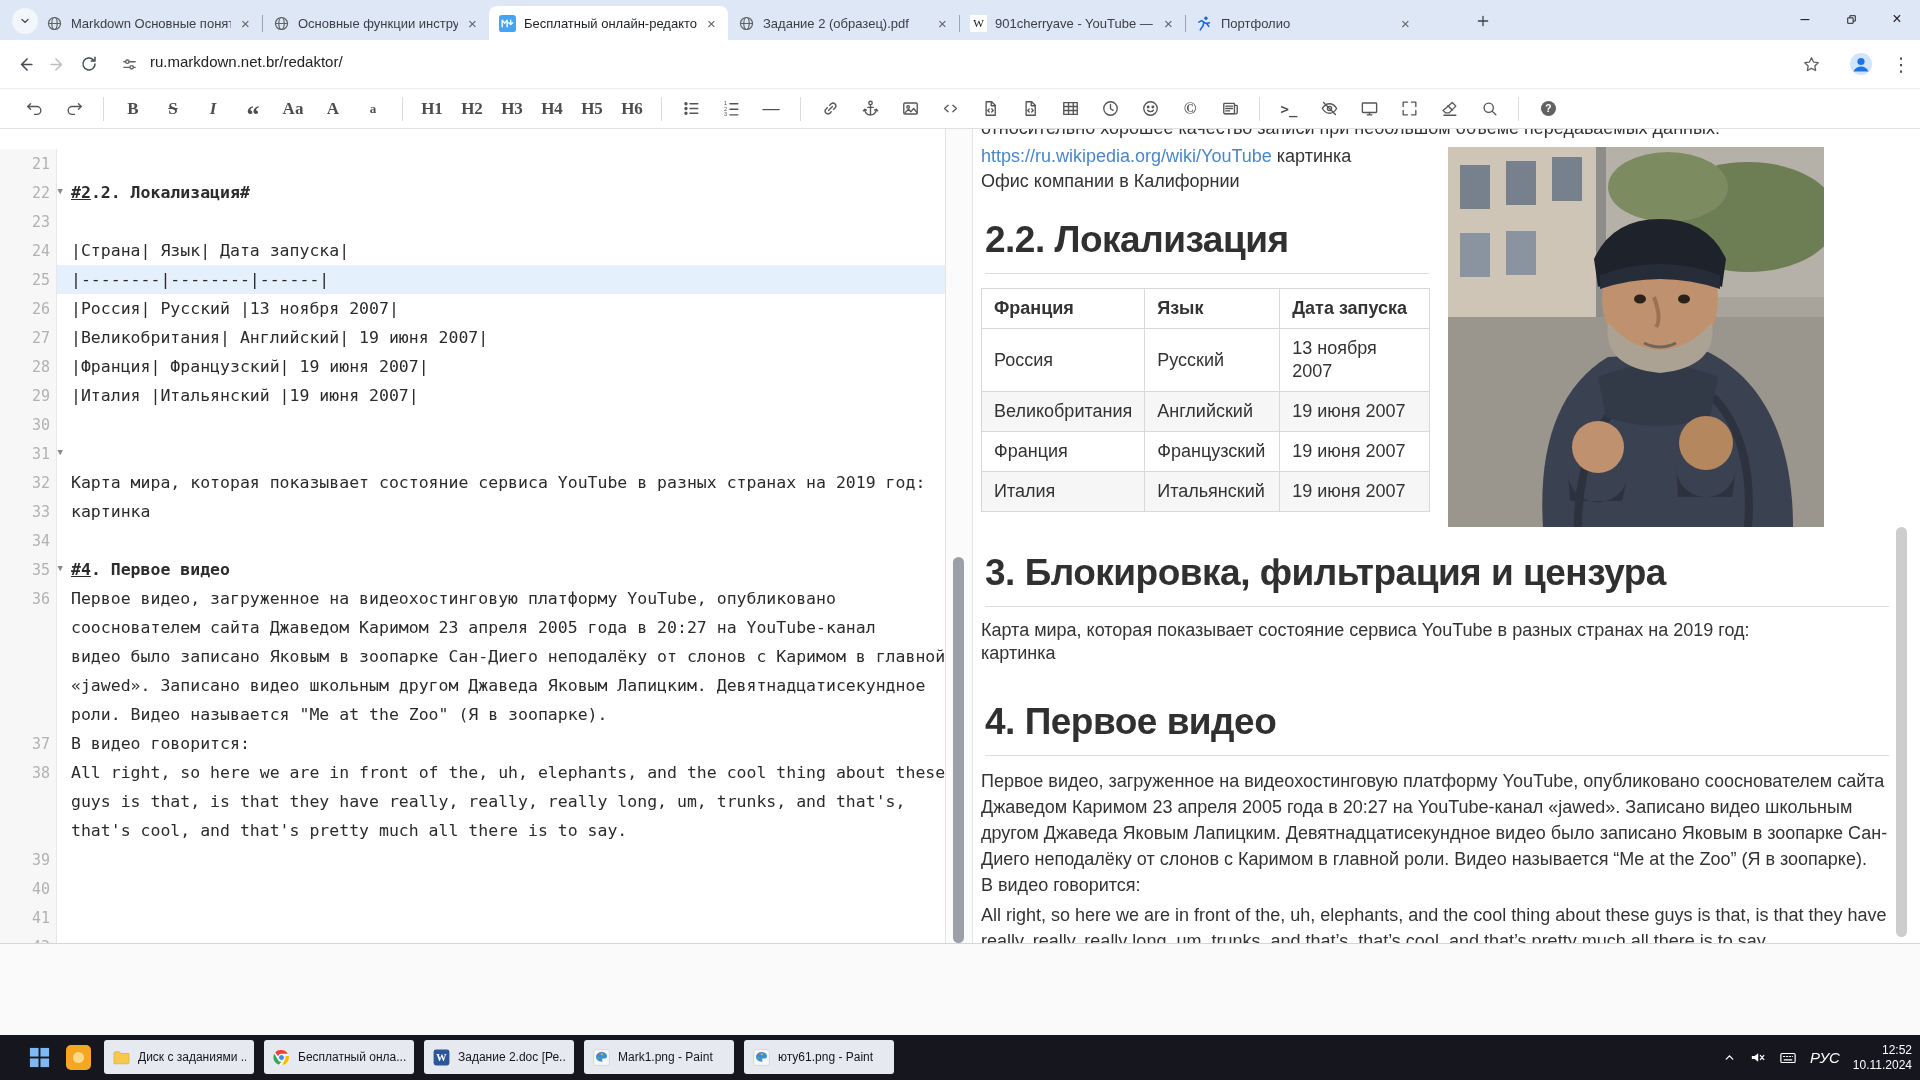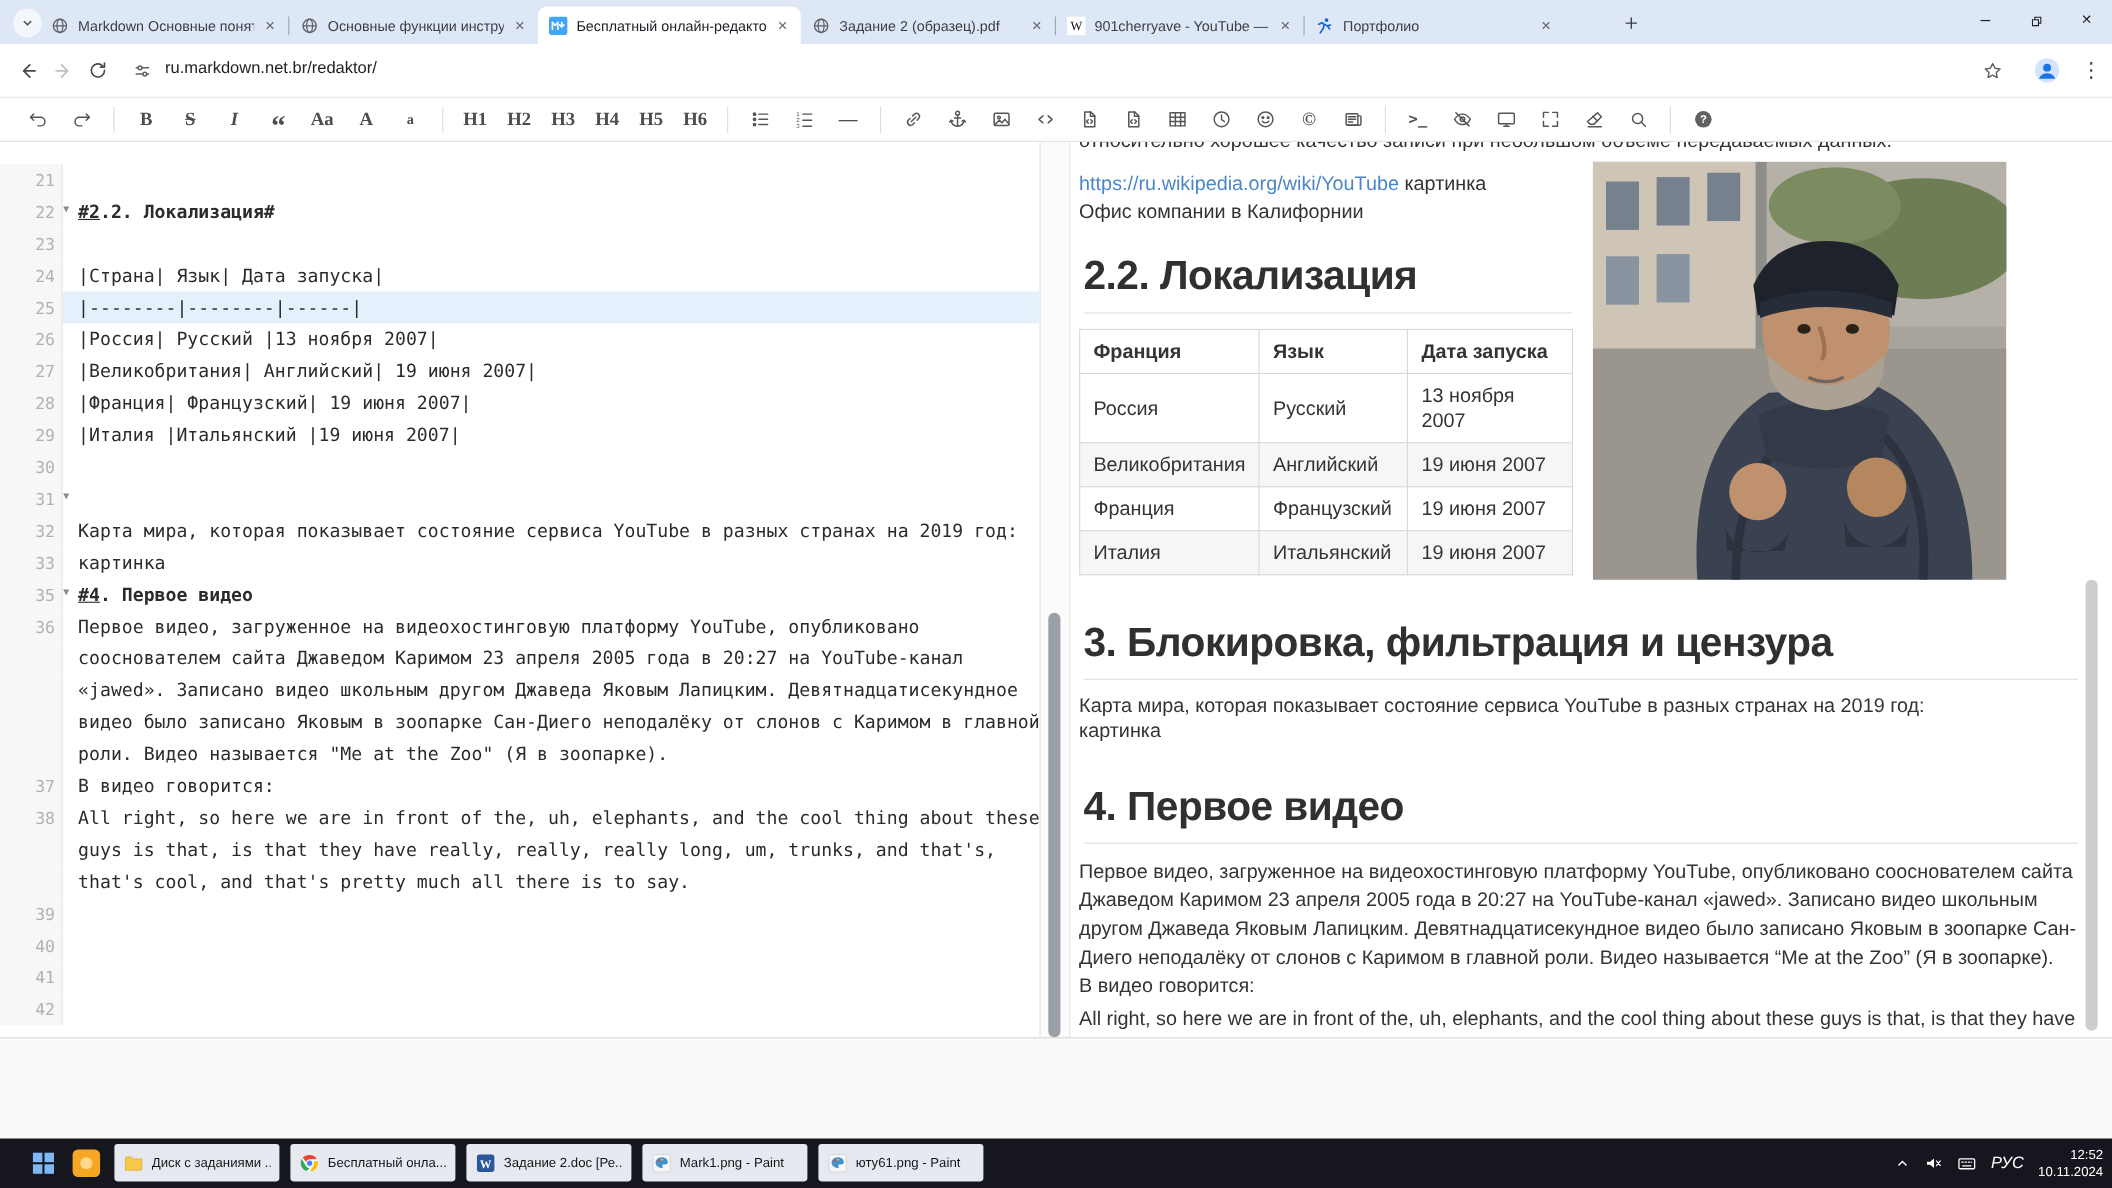--- a/index.html
+++ b/index.html
@@ -480,44 +480,45 @@
       <div class="erow"><span class="gut">24</span><span class="etext">|Страна| Язык| Дата запуска|</span></div>
       <div class="erow active"><span class="gut">25</span><span class="etext">|--------|--------|------|</span></div>
       <div class="erow"><span class="gut">26</span><span class="etext">|Россия| Русский |13 ноября 2007|</span></div>
       <div class="erow"><span class="gut">27</span><span class="etext">|Великобритания| Английский| 19 июня 2007|</span></div>
       <div class="erow"><span class="gut">28</span><span class="etext">|Франция| Французский| 19 июня 2007|</span></div>
       <div class="erow"><span class="gut">29</span><span class="etext">|Италия |Итальянский |19 июня 2007|</span></div>
       <div class="erow"><span class="gut">30</span><span class="etext"> </span></div>
       <div class="erow"><span class="gut">31<span class="fold">▼</span></span></div>
       <div class="erow"><span class="gut">32</span><span class="etext">Карта мира, которая показывает состояние сервиса YouTube в разных странах на 2019 год:</span></div>
       <div class="erow"><span class="gut">33</span><span class="etext">картинка</span></div>
+      <div class="erow"><span class="gut">34</span><span class="etext"> </span></div>
       <div class="erow"><span class="gut">35<span class="fold">▼</span></span><span class="etext ehead"><span class="hprefix">#4</span><span class="hrest">. Первое видео</span></span></div>
       <div class="erow"><span class="gut">36</span><span class="etext">Первое видео, загруженное на видеохостинговую платформу YouTube, опубликовано</span></div>
       <div class="erow"><span class="gut"></span><span class="etext">сооснователем сайта Джаведом Каримом 23 апреля 2005 года в 20:27 на YouTube-канал</span></div>
+      <div class="erow"><span class="gut"></span><span class="etext">видео было записано Яковым в зоопарке Сан-Диего неподалёку от слонов с Каримом в главной</span></div>
       <div class="erow"><span class="gut"></span><span class="etext">«jawed». Записано видео школьным другом Джаведа Яковым Лапицким. Девятнадцатисекундное</span></div>
-      <div class="erow"><span class="gut"></span><span class="etext">видео было записано Яковым в зоопарке Сан-Диего неподалёку от слонов с Каримом в главной</span></div>
       <div class="erow"><span class="gut"></span><span class="etext">роли. Видео называется "Me at the Zoo" (Я в зоопарке).</span></div>
       <div class="erow"><span class="gut">37</span><span class="etext">В видео говорится:</span></div>
       <div class="erow"><span class="gut">38</span><span class="etext">All right, so here we are in front of the, uh, elephants, and the cool thing about these</span></div>
       <div class="erow"><span class="gut"></span><span class="etext">guys is that, is that they have really, really, really long, um, trunks, and that's,</span></div>
       <div class="erow"><span class="gut"></span><span class="etext">that's cool, and that's pretty much all there is to say.</span></div>
       <div class="erow"><span class="gut">39</span><span class="etext"> </span></div>
       <div class="erow"><span class="gut">40</span><span class="etext"> </span></div>
       <div class="erow"><span class="gut">41</span><span class="etext"> </span></div>
       <div class="erow"><span class="gut">42</span><span class="etext"> </span></div>
     </div>
 
   <div class="divider">
     <div class="dthumb"></div>
   </div>
 
   <div class="preview">
     <div class="pinner">
       <p class="pv-p" style="margin-top:0">относительно хорошее качество записи при небольшом объеме передаваемых данных:</p>
-      <p class="pv-p" style="margin-top:16px"><a class="plink" href="#">https://ru.wikipedia.org/wiki/YouTube</a><span> картинка</span></p>
+      <p class="pv-p" style="margin-top:5px"><a class="plink" href="#">https://ru.wikipedia.org/wiki/YouTube</a><span> картинка</span></p>
       <p class="pv-p" style="margin-top:2px">Офис компании в Калифорнии</p>
 
       <h2 class="pv-h2" id="h2-loc">2.2. Локализация</h2>
 
       <table class="pv-table" id="pv-table">
         <colgroup>
             <col style="width:159px">
             <col style="width:135px">
             <col style="width:150px">
           </colgroup>

